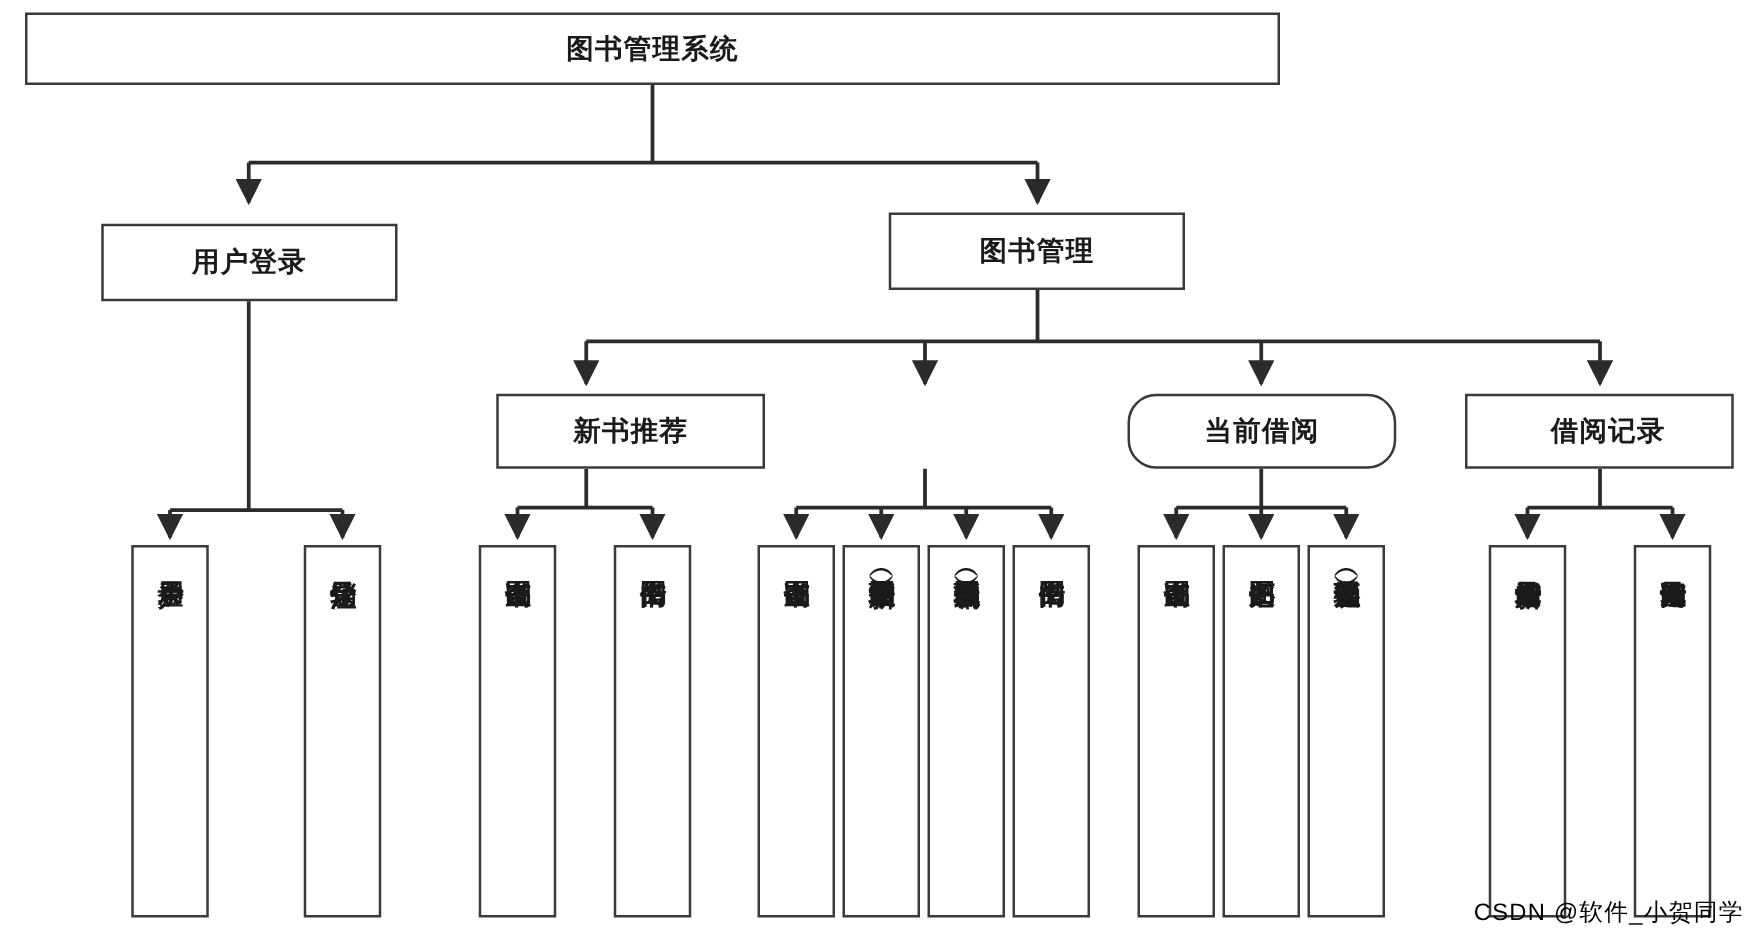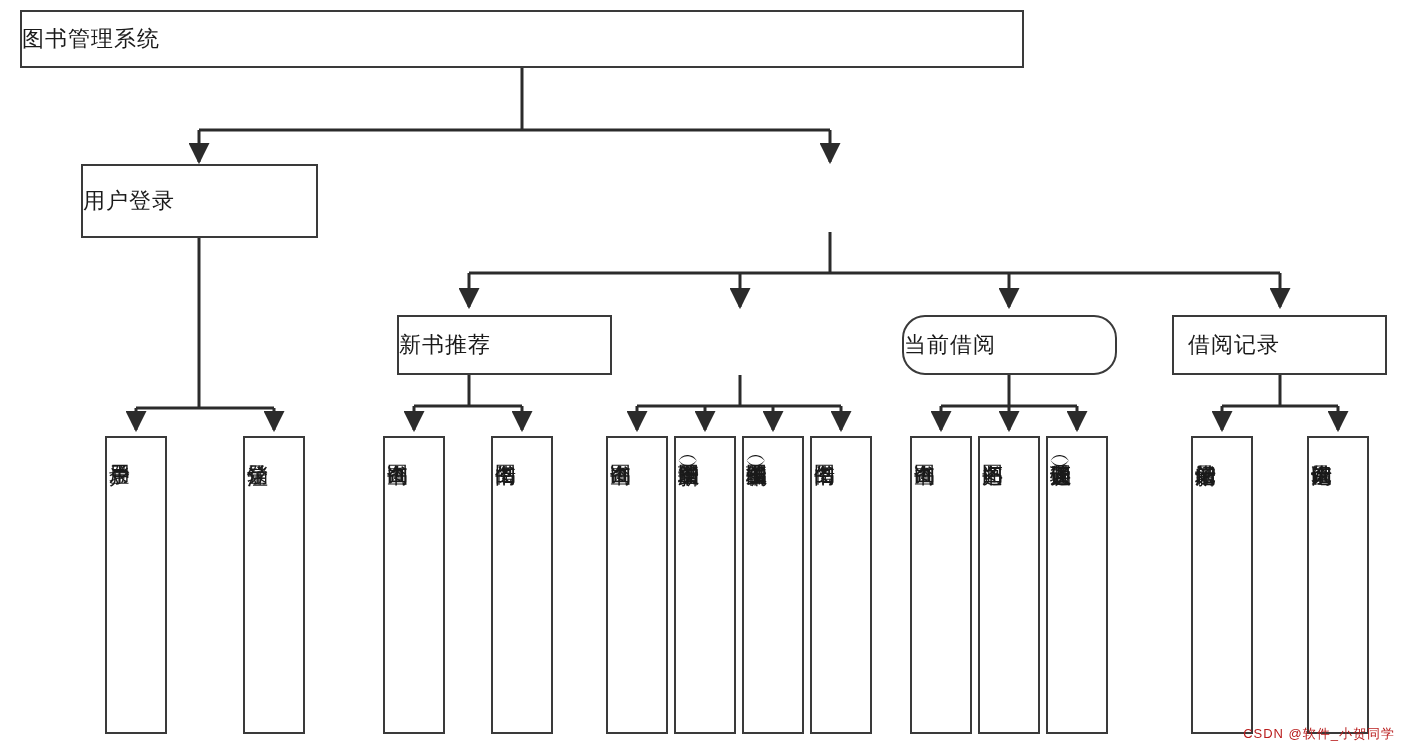--- a/index.html
+++ b/index.html
@@ -25,22 +25,23 @@
     height: 747px;
     pointer-events: none;
   }
   .node {
     position: absolute;
     box-sizing: border-box;
     border: 2px solid #3a3a3a;
     background: #ffffff;
     display: flex;
     align-items: center;
-    justify-content: flex-start;
+    justify-content: center;
     color: #1a1a1a;
+    font-weight: bold;
   }
   .node.horiz {
     font-size: 22px;
     letter-spacing: 1px;
   }
   .node.leaf {
     font-size: 21px;
     letter-spacing: 0px;
     align-items: flex-start;
     padding-top: 10px;
@@ -52,22 +53,22 @@
     white-space: nowrap;
     text-align: left;
   }
   .htext {
     white-space: nowrap;
   }
   #watermark {
     position: absolute;
     right: 10px;
     bottom: 4px;
-    font-size: 13px;
-    color: #b91c1c;
+    font-size: 19px;
+    color: #000000;
     letter-spacing: 1px;
     white-space: nowrap;
   }
 </style>
 </head>
 <body>
 
 <div id="canvas">
 
   <svg class="edges" viewBox="0 0 1405 747" xmlns="http://www.w3.org/2000/svg">
@@ -117,22 +118,25 @@
       <path d="M 1222 406 L 1338 406"></path>
       <path d="M 1222 406 L 1222 430" marker-end="url(#ah)"></path>
       <path d="M 1338 406 L 1338 430" marker-end="url(#ah)"></path>
     </g>
   </svg>
 
   <div class="node horiz" style="left:20px; top:10px; width:1004px; height:58px;">
     <span class="htext">图书管理系统</span>
   </div>
 
-  <div class="node horiz" style="left:81px; top:164px; width:237px; height:74px;">
+  <div class="node horiz" style="left:81px; top:179px; width:237px; height:62px;">
     <span class="htext">用户登录</span>
+  </div>
+  <div class="node horiz" style="left:711px; top:170px; width:237px; height:62px;">
+    <span class="htext">图书管理</span>
   </div>
 
   <div class="node horiz" style="left:362px; top:315px; width:215px; height:60px;margin-left:35px;">
     <span class="htext">新书推荐</span>
   </div>
   <div class="node horiz" style="left:902px; top:315px; width:215px; height:60px;border-radius:23px;">
     <span class="htext">当前借阅</span>
   </div>
   <div class="node horiz" style="left:1172px; top:315px; width:215px; height:60px;padding-left:14px;">
     <span class="htext">借阅记录</span>

